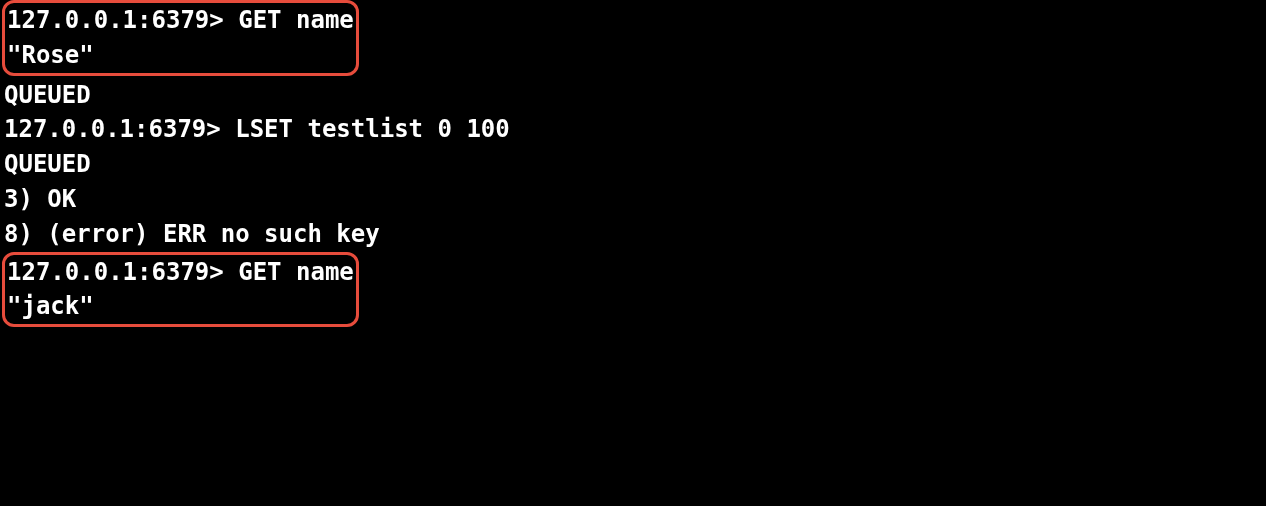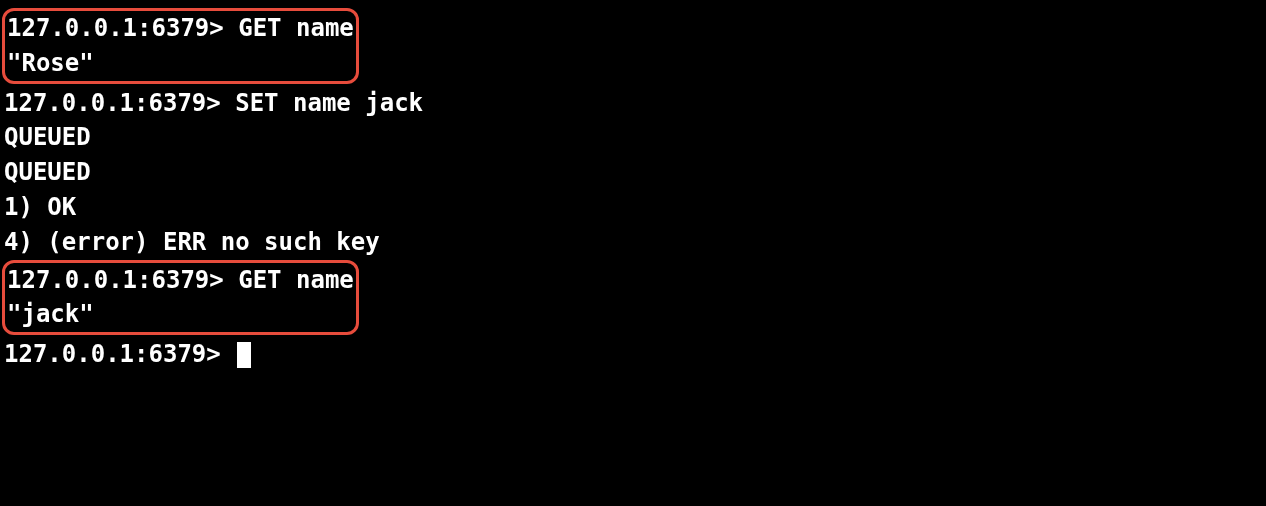--- a/index.html
+++ b/index.html
@@ -13,21 +13,21 @@
       font-family: 'Menlo', 'Monaco', 'Consolas', monospace;
       font-size: 24px;
       font-weight: bold;
       line-height: 1.45;
       width: 1266px;
       height: 506px;
       overflow: hidden;
       padding: 0;
     }
     .terminal {
-      padding: 8px 4px;
+      padding: 0 4px;
     }
     .line {
       white-space: pre;
       position: relative;
     }
     .highlight-box {
       border: 3px solid #e74c3c;
       border-radius: 12px;
       padding: 0 2px;
       margin-left: -2px;
@@ -59,30 +59,29 @@
 <div class="terminal">
 
   <div class="block-container">
     <div class="highlight-box">
       <div class="line">127.0.0.1:6379&gt; GET name</div>
       <div class="line">"Rose"</div>
     </div>
   </div>
 
 
-  <div class="line">127.0.0.1:6379&gt; SET name jack</div>
   <div class="line">QUEUED</div>
 
+  <div class="line">127.0.0.1:6379&gt; LSET testlist 0 100</div>
   <div class="line">QUEUED</div>
 
-  <div class="line">1) OK</div>
-  <div class="line">4) (error) ERR no such key</div>
+  <div class="line">3) OK</div>
+  <div class="line">8) (error) ERR no such key</div>
 
   <div class="block-container">
     <div class="highlight-box">
       <div class="line">127.0.0.1:6379&gt; GET name</div>
       <div class="line">"jack"</div>
     </div>
   </div>
 
-  <div class="line prompt-line"><span>127.0.0.1:6379&gt; </span><span class="cursor"></span></div>
 
 </div>
 
 </body></html>

